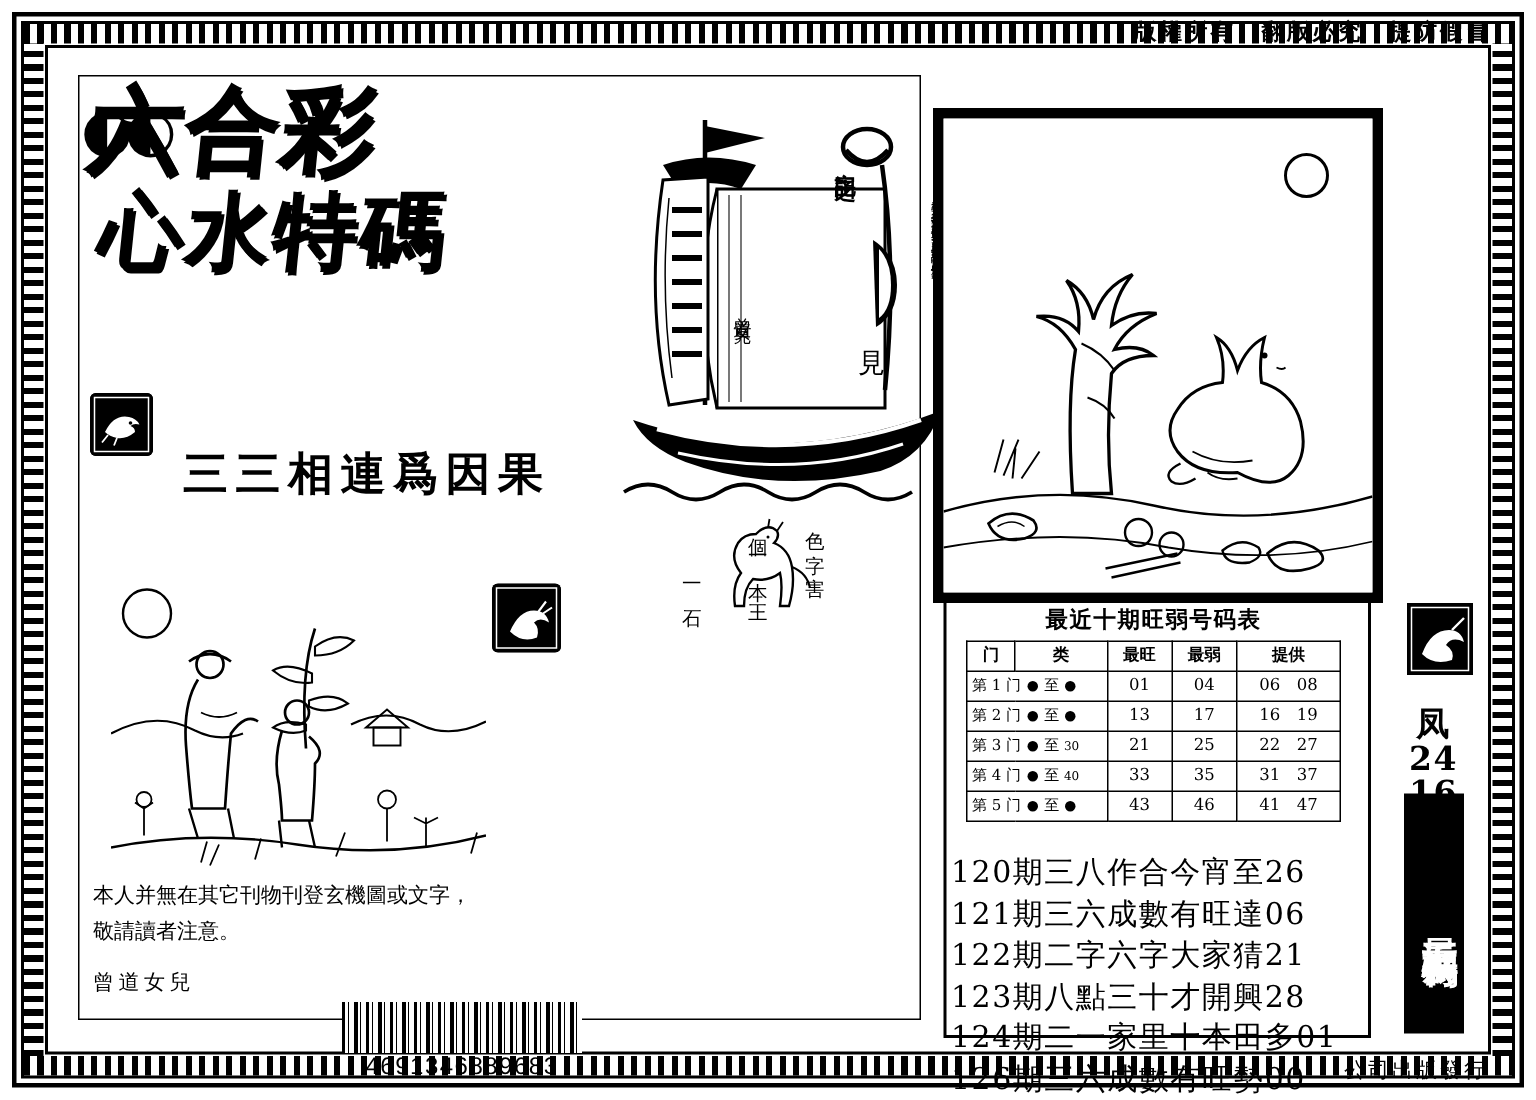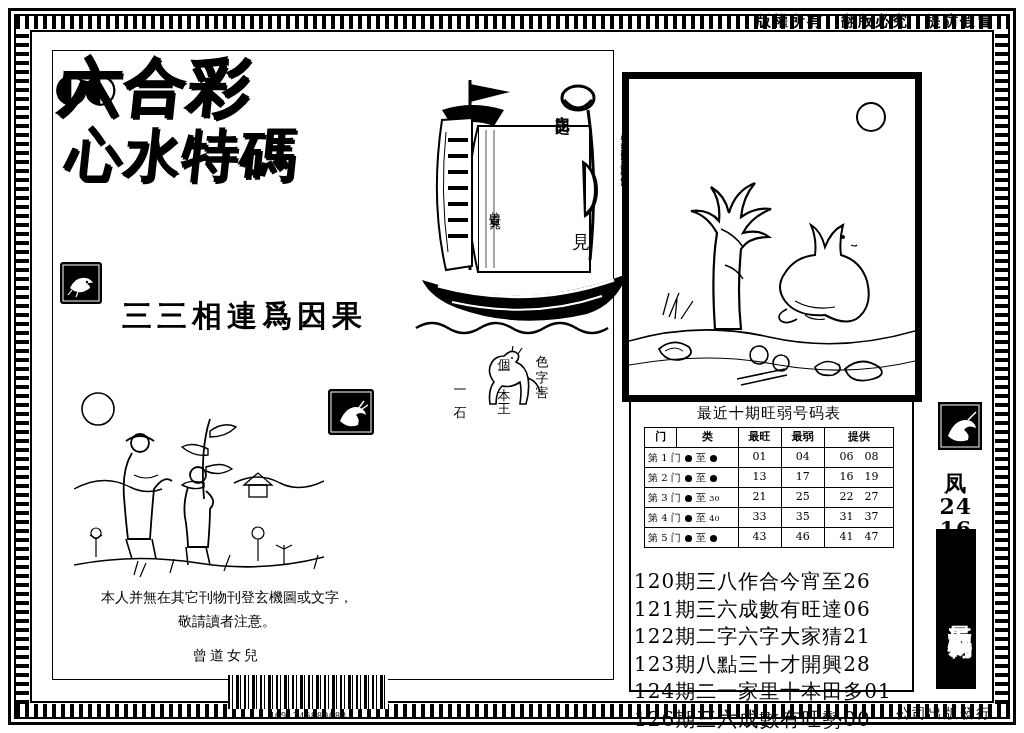--- a/index.html
+++ b/index.html
@@ -202,40 +202,39 @@
 
   
   .disclaimer {
     position: absolute;
     left: 28px;
     top: 552px;
     width: 330px;
     font-family: "DejaVu Serif", "Liberation Serif", serif;
     font-size: 14px;
     line-height: 1.7;
-    text-align: center;
   }
   .disclaimer .sign {
     display: block;
     margin-top: 10px;
     letter-spacing: 3px;
   }
 
   
   .stats-wrap {
     position: absolute;
     left: 610px;
     top: 370px;
     width: 250px;
   }
   .stats-title {
     text-align: center;
     font-family: "DejaVu Serif", "Liberation Serif", serif;
     font-size: 15px;
-    font-weight: normal;
+    font-weight: bold;
     letter-spacing: 1px;
     margin-bottom: 4px;
   }
   table.stats {
     border-collapse: collapse;
     width: 250px;
     font-family: "DejaVu Serif", "Liberation Serif", serif;
     font-size: 11px;
   }
   table.stats th, table.stats td {
@@ -311,22 +310,22 @@
   }
   .bc-bars {
     height: 34px;
     width: 160px;
     background:
       repeating-linear-gradient(90deg,
         #000 0 2px, #fff 2px 4px, #000 4px 5px, #fff 5px 8px,
         #000 8px 11px, #fff 11px 12px, #000 12px 13px, #fff 13px 16px);
   }
   .bc-num {
-    font-family: Liberation Serif, serif;
-    font-size: 10px;
+    font-family: Liberation Sans, sans-serif;
+    font-size: 16px;
     letter-spacing: 1px;
     margin-top: 1px;
   }
   .publisher {
     position: absolute;
     right: 42px;
     bottom: 10px;
     font-family: "DejaVu Serif", "Liberation Serif", serif;
     font-size: 14px;
     letter-spacing: 2px;

